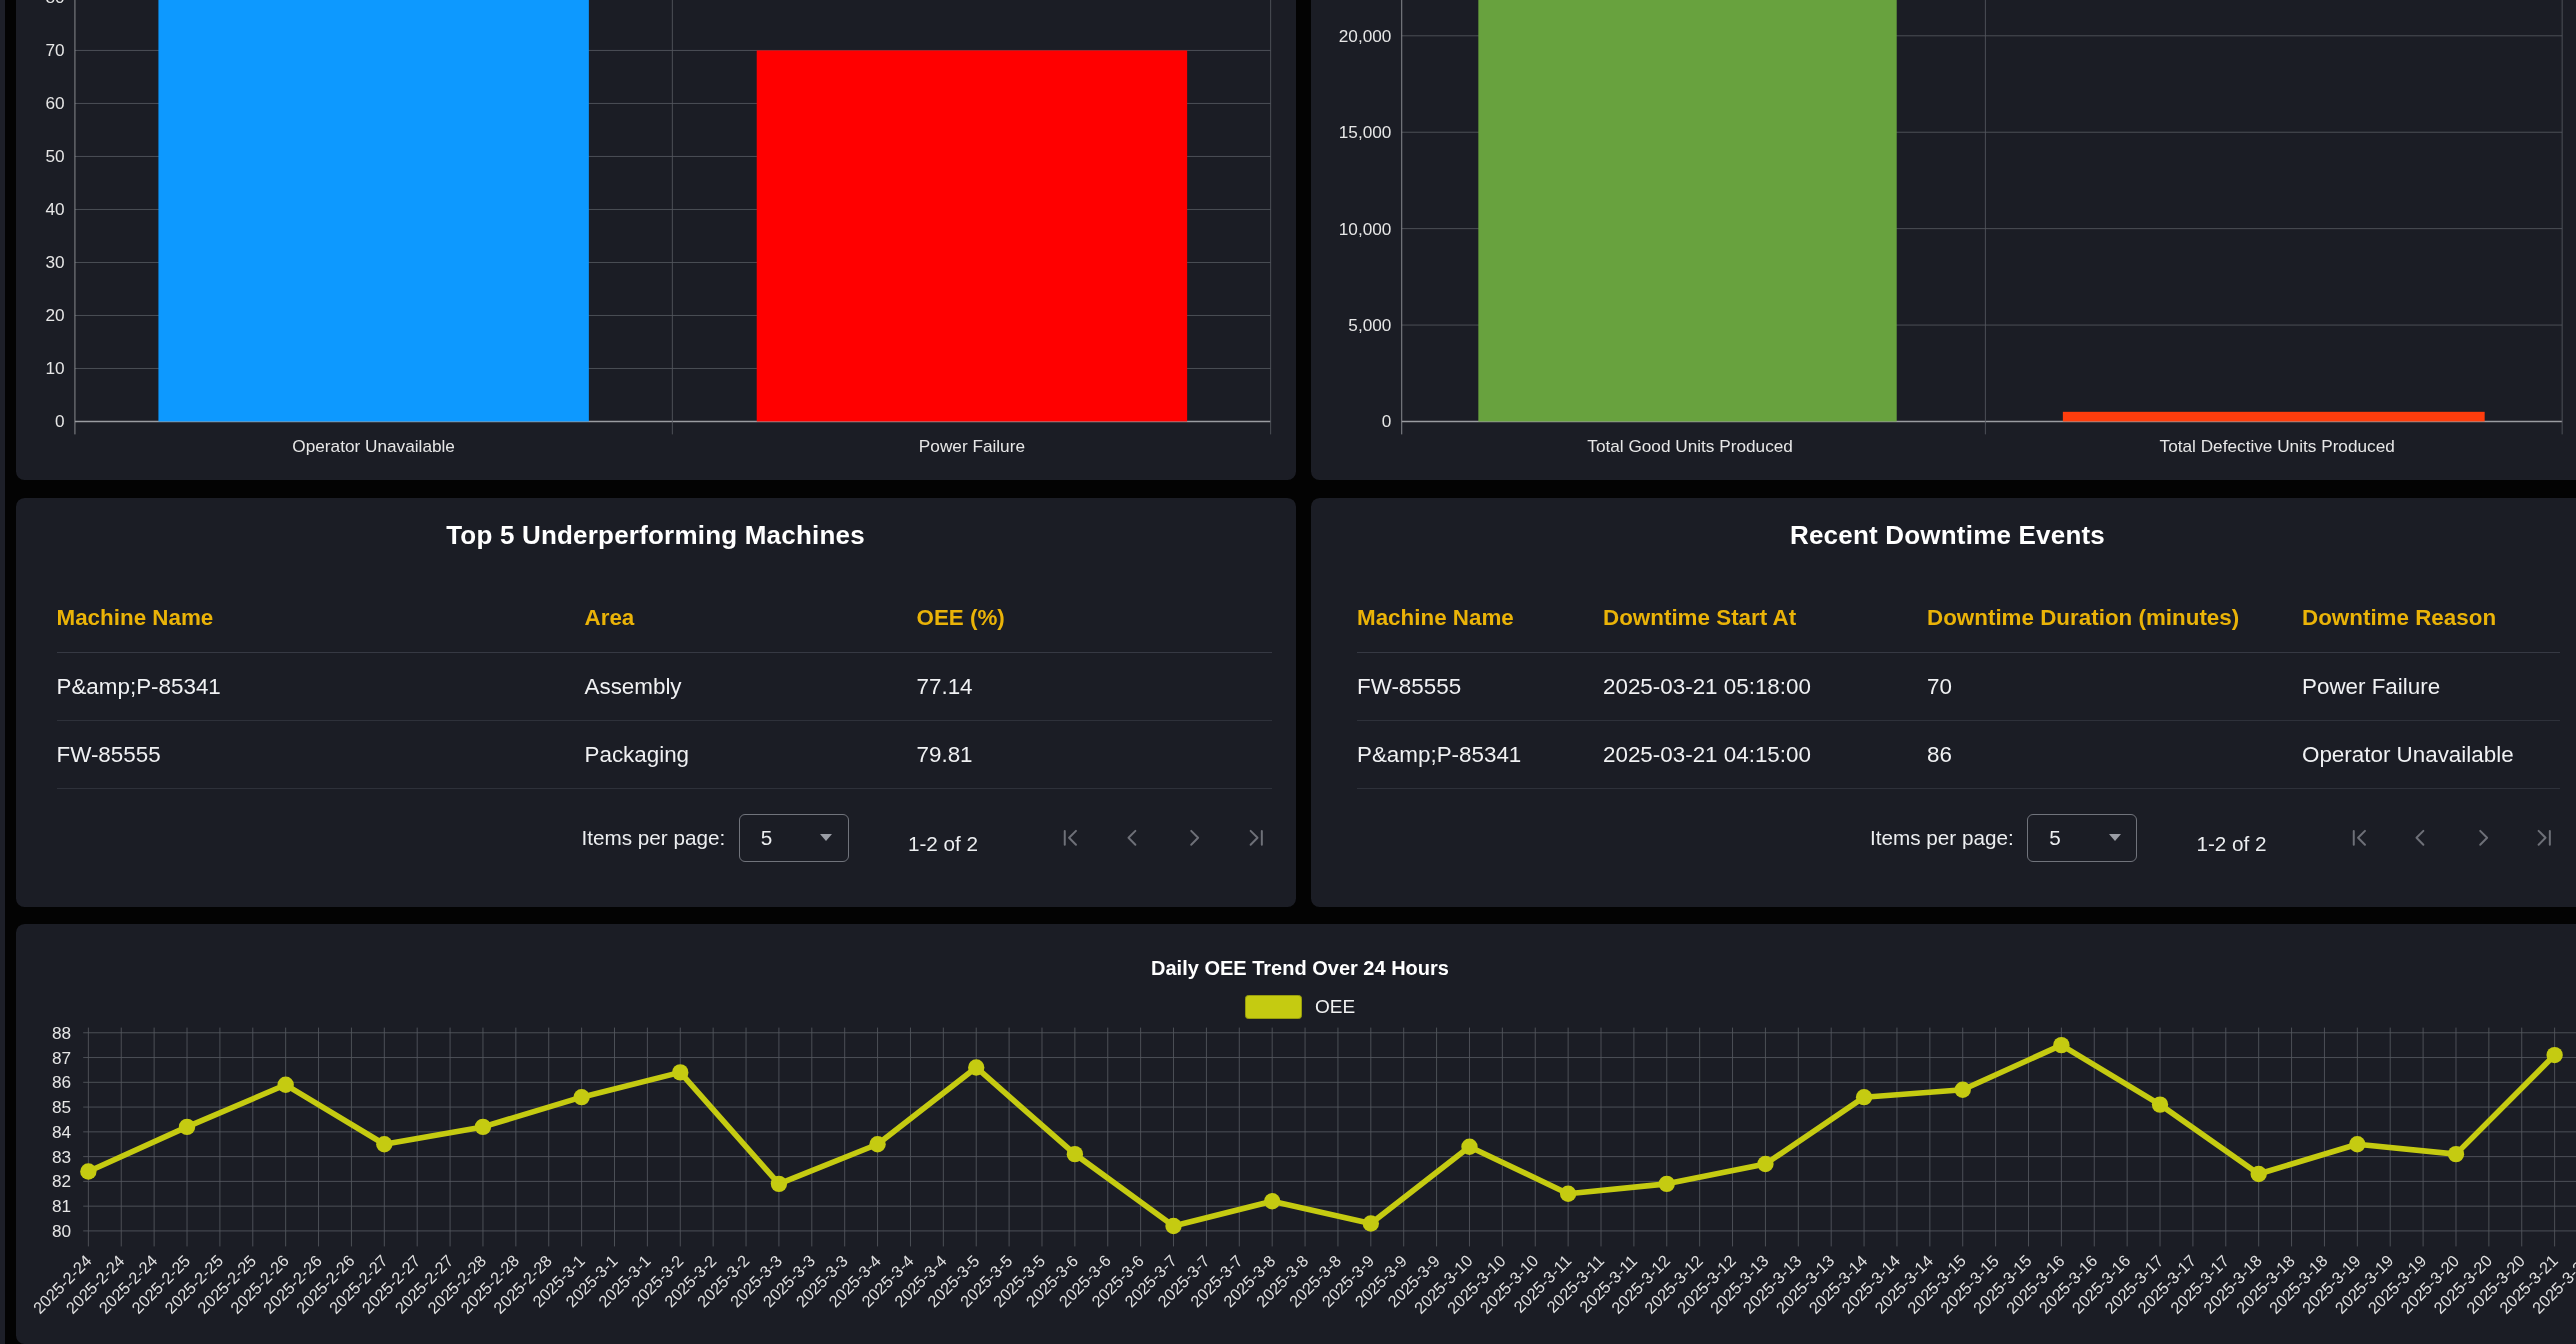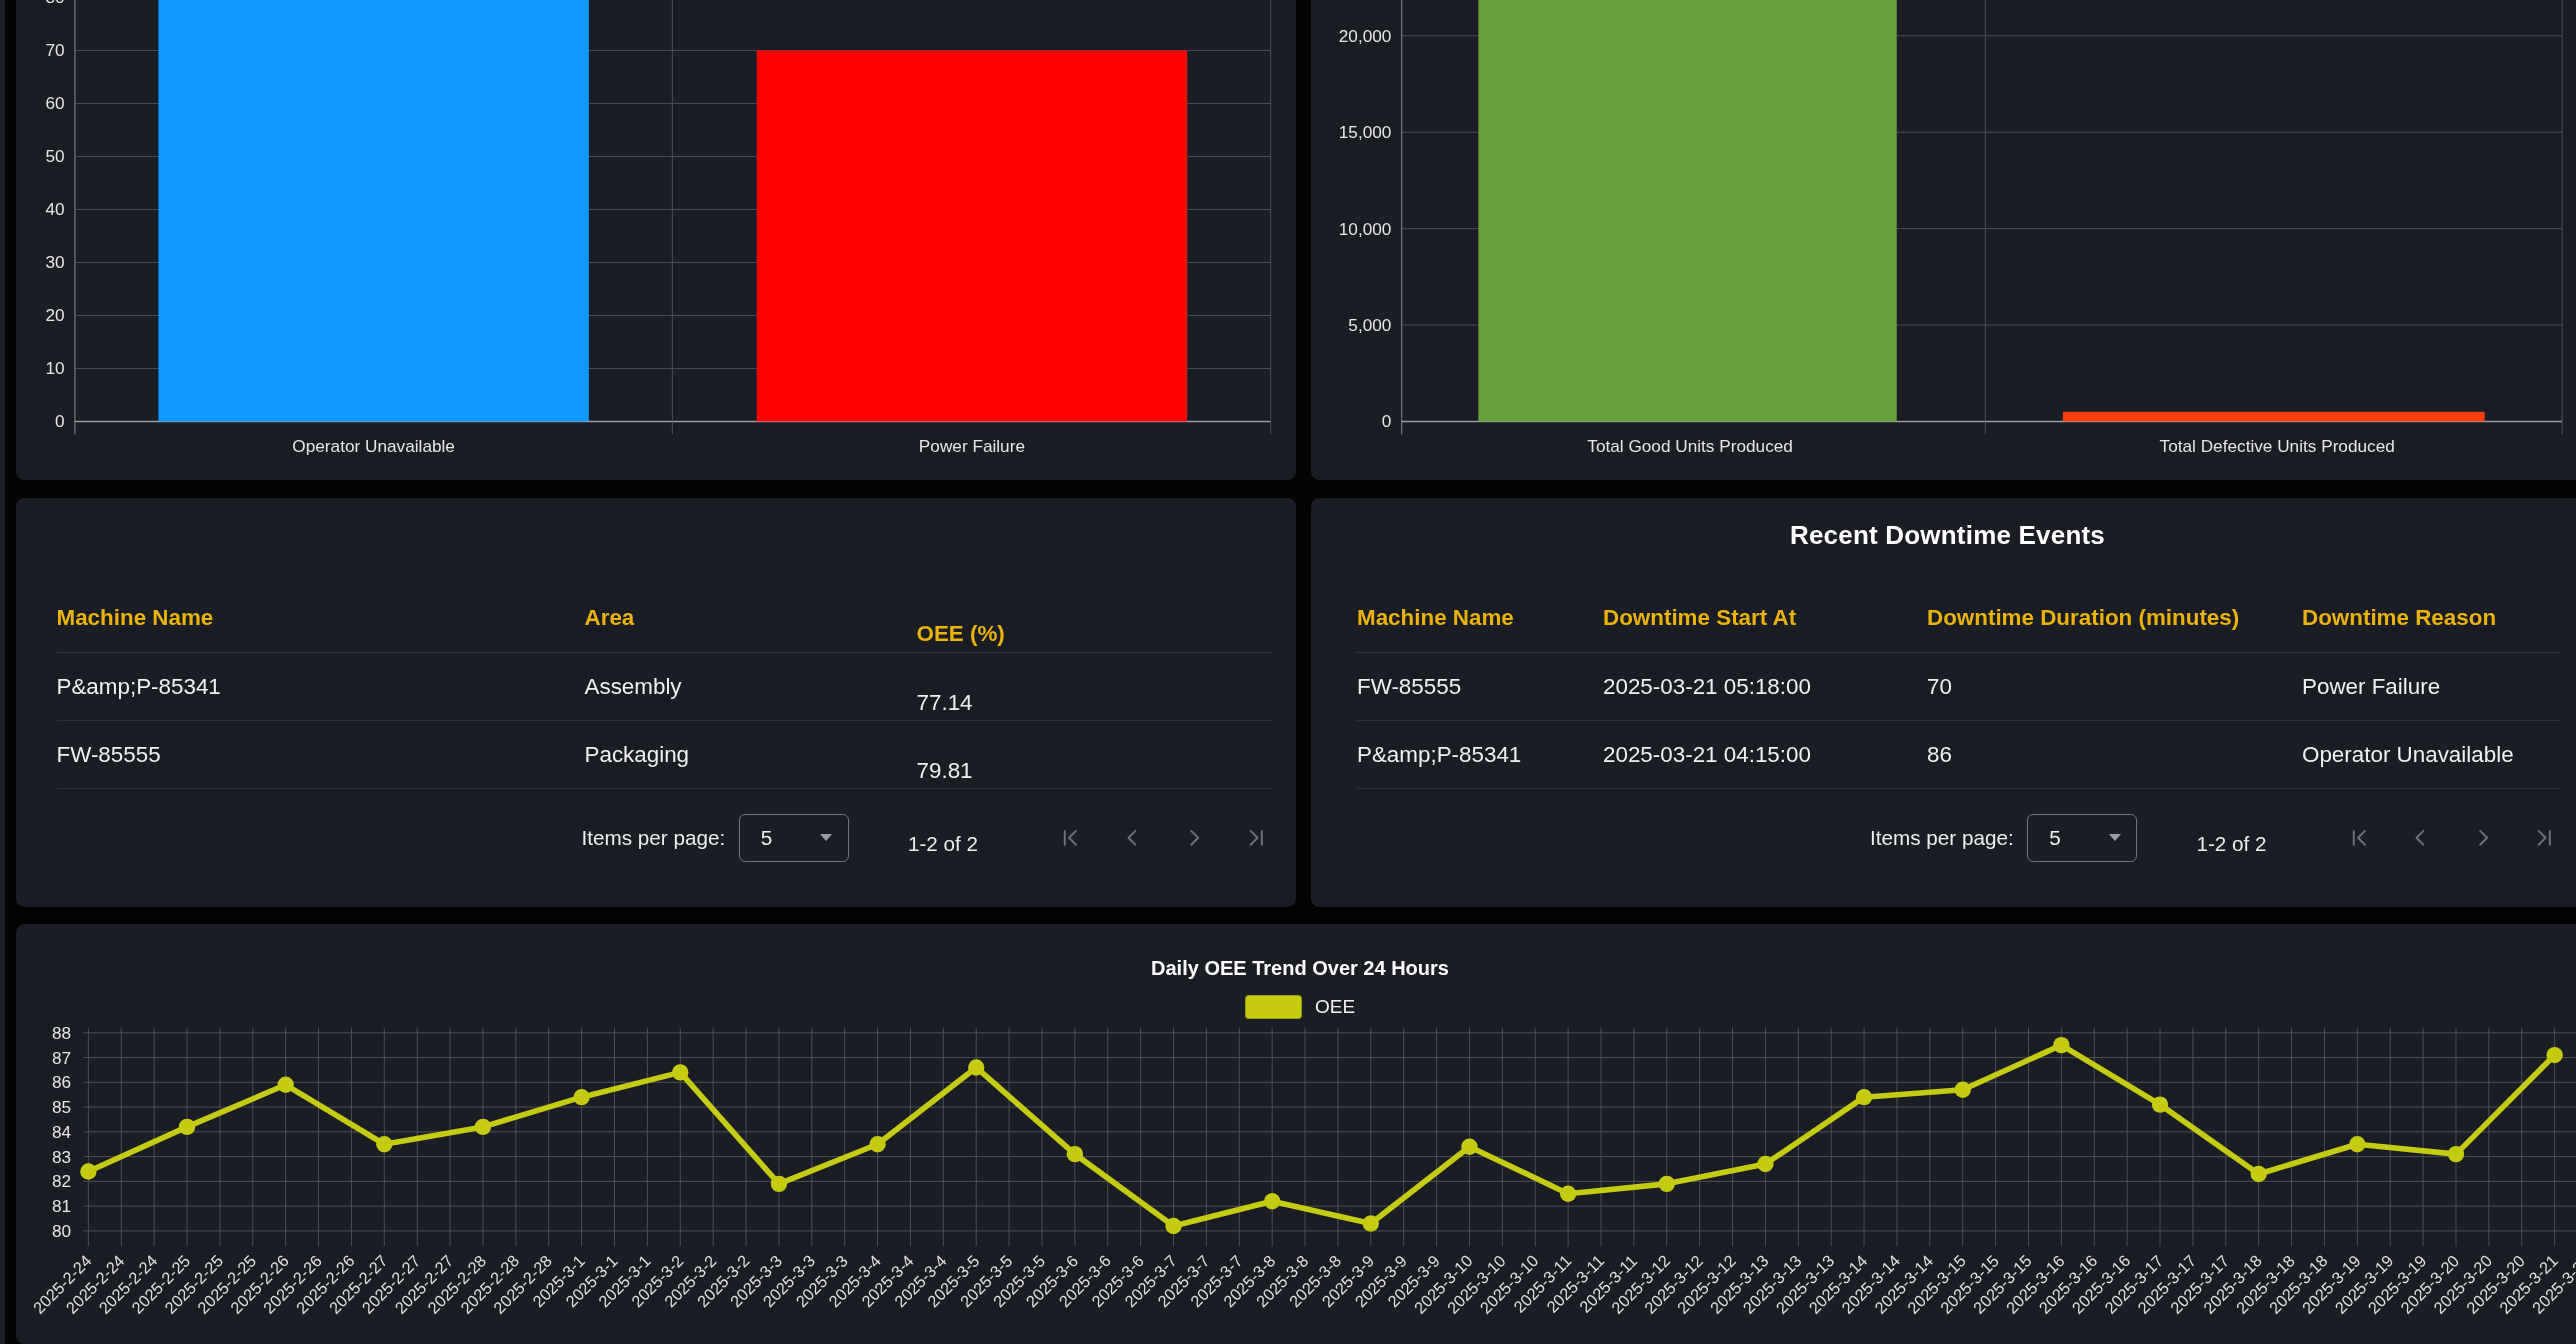--- a/index.html
+++ b/index.html
@@ -18,21 +18,21 @@
   .tbl{position:absolute;top:86px;}
   #p-ml .tbl{left:41px;right:24px;}
   #p-mr .tbl{left:46px;right:24px;}
   .thead{position:relative;height:68px;border-bottom:0.9px solid #363943;}
   .trow{position:relative;height:67px;border-bottom:0.9px solid #2e313a;}
   .thead span,.trow span{position:absolute;top:50%;transform:translateY(-50%);
               font-size:22.4px;white-space:nowrap;}
   .thead span{font-weight:bold;color:#eab308;}
   .trow span{color:#f0f1f3;}
   .c0{left:0;} 
-  #p-ml .c1{left:528px;} #p-ml .c2{left:860px;margin-top:16px;}
+  #p-ml .c1{left:528px;} #p-ml .c2{left:860px;}
   #p-mr .c1{left:246px;} #p-mr .c2{left:534px;margin-left:36px;} #p-mr .c3{left:945px;}
   .paginator{position:absolute;right:26px;top:312px;height:55px;display:flex;
              align-items:center;font-size:20.7px;color:#eceef0;}
   .pg-label{margin-right:13.8px;text-align:right;}
   .pg-select{width:110px;height:48px;border:1.3px solid #71747c;border-radius:6px;
              display:flex;align-items:center;justify-content:space-between;
              padding:0 15.5px 0 20.7px;box-sizing:border-box;cursor:pointer;}
   .pg-caret{width:0;height:0;border-left:6.9px solid transparent;border-right:6.9px solid transparent;
             border-top:7.8px solid #9a9da5;}
   .pg-range{margin:12px 0 0 59px;}
@@ -99,20 +99,21 @@
         <line x1="783" y1="0" x2="783" y2="565" stroke="#54575e" stroke-width="1"></line>
         <line x1="1453" y1="0" x2="1453" y2="565" stroke="#54575e" stroke-width="1"></line>
         <rect x="194" y="46" width="486" height="504" fill="#68a23e"></rect>
         <text x="440" y="585" text-anchor="middle" font-size="20" fill="#e6e6e6">Total Good Units Produced</text>
         <rect x="873" y="538.8" width="490" height="11.2" fill="#ff3d0d"></rect>
         <text x="1122" y="585" text-anchor="middle" font-size="20" fill="#e6e6e6">Total Defective Units Produced</text>
       </svg>
   </div>
 
   <div class="panel" id="p-ml">
+    <div class="card-title">Top 5 Underperforming Machines</div>
     <div class="tbl">
       <div class="thead">
         <span class="c0">Machine Name</span>
         <span class="c1">Area</span>
         <span class="c2">OEE (%)</span>
       </div>
       <div class="trow">
         <span class="c0">P&amp;amp;P-85341</span>
         <span class="c1">Assembly</span>
         <span class="c2">77.14</span>

